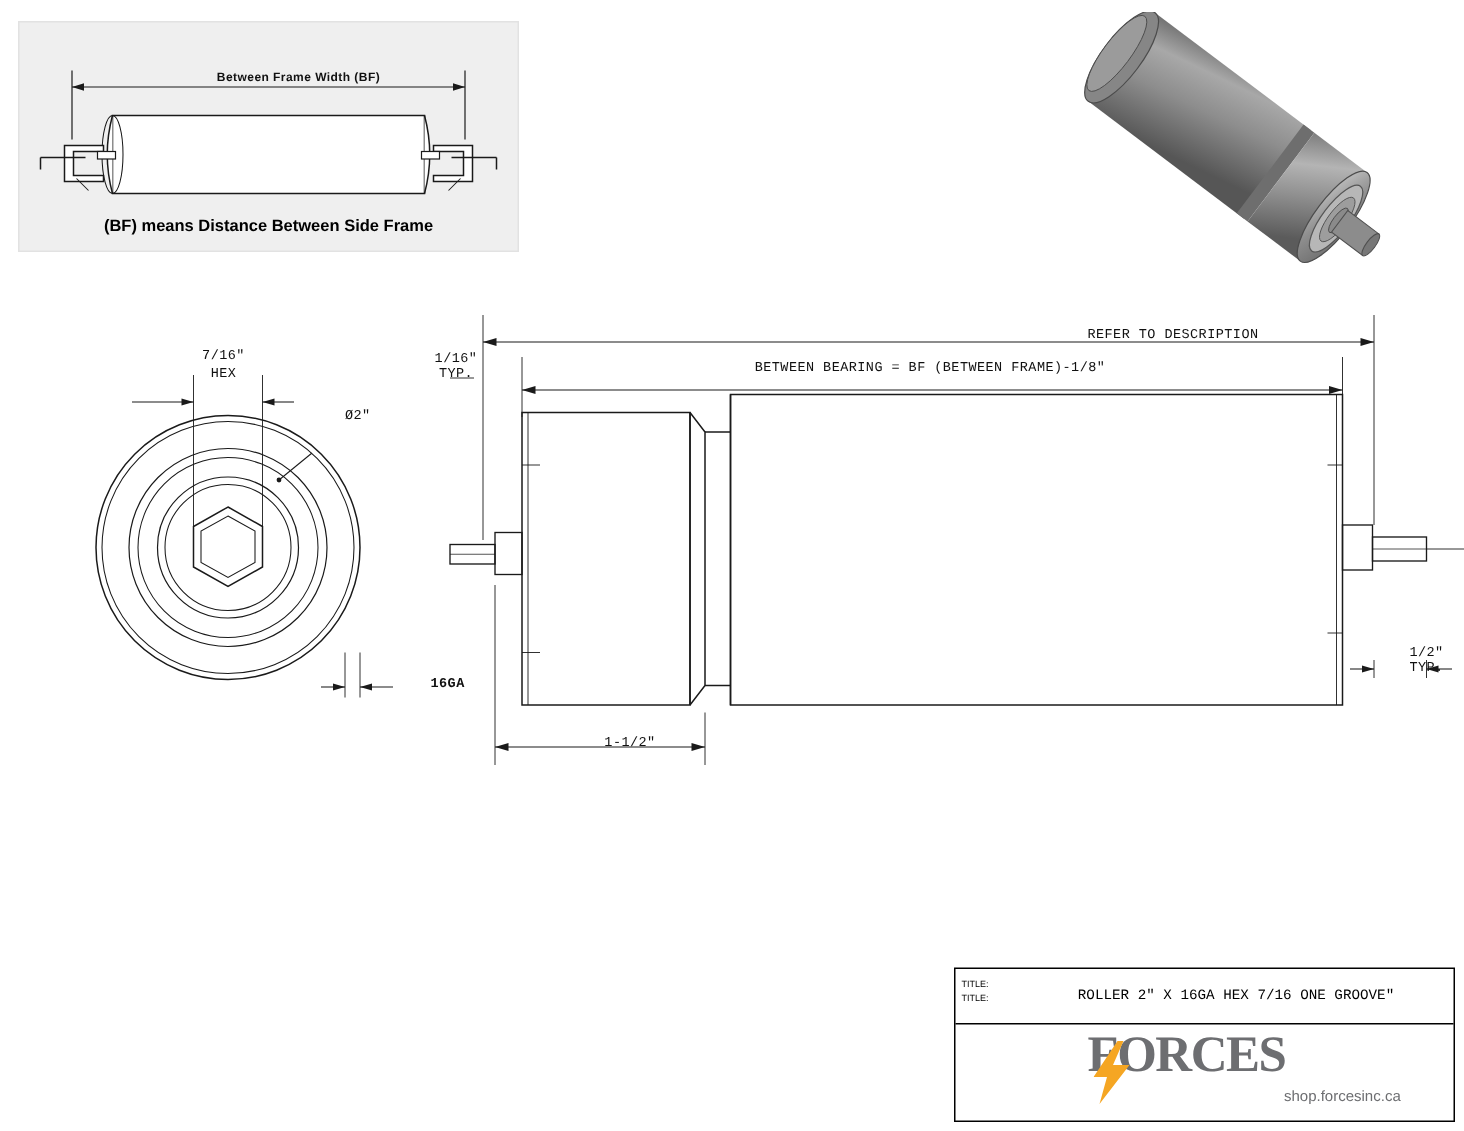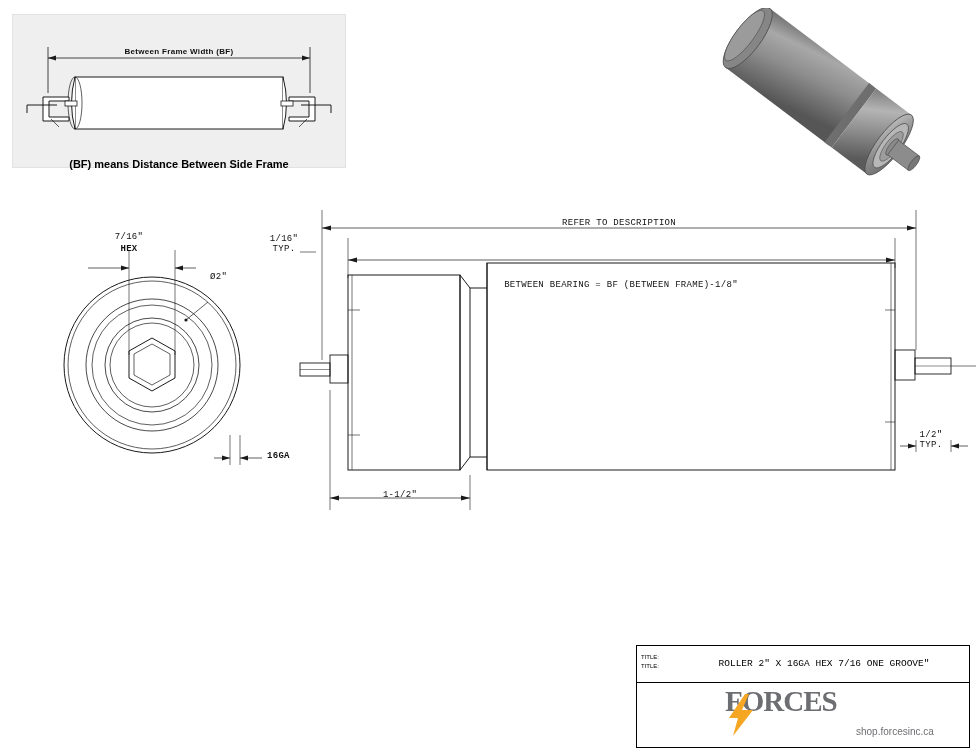--- a/index.html
+++ b/index.html
@@ -18,38 +18,38 @@
     overflow: hidden;
     background: #ffffff;
   }
   .abs { position: absolute; }
   .lbl {
     font-size: 9px;
     letter-spacing: 0.3px;
     white-space: pre;
     line-height: 1.15;
     color: #111;
+    padding-left: 20px;
   }
   .lbl.mono { font-family: "Liberation Mono", monospace; }
   .center { text-align: center; }
 
   
   #bf-panel {
     left: 12px; top: 14px;
     width: 332px; height: 152px;
     background: #efefef;
     border: 1px solid #e2e2e2;
   }
   #bf-caption {
     left: 0; top: 130px;
     width: 332px;
     font-size: 11px;
     font-weight: bold;
     text-align: center;
-    margin-top: 13px;
   }
   #bf-title {
     left: 0; top: 32px;
     width: 332px;
     font-size: 8px;
     font-weight: bold;
     text-align: center;
   }
 
   
@@ -81,21 +81,21 @@
     font-family: "Liberation Mono", monospace;
     text-align: center;
   }
   #brand-wrap {
     position: absolute; left: 0; top: 36px; width: 332px; height: 64px;
   }
   #brand-name {
     position: absolute; left: 88px; top: 3px;
     font-family: "Liberation Serif", serif;
     font-weight: bold;
-    font-size: 29px;
+    font-size: 34px;
     letter-spacing: -1px;
     color: #6d6e71;
   }
   #brand-url {
     position: absolute; left: 176px; top: 44px;
     font-size: 10px;
     color: #6d6e71;
     margin-left: 43px;
   }
   .bolt { position: absolute; left: 92px; top: 12px; }
@@ -268,37 +268,37 @@
           <line x1="470" y1="285" x2="470" y2="320" stroke-width="0.6"></line>
           <line x1="330" y1="308" x2="470" y2="308" stroke-width="0.7"></line>
           <polygon points="330,308 339,305.4 339,310.6" fill="#1a1a1a" stroke="none"></polygon>
           <polygon points="470,308 461,305.4 461,310.6" fill="#1a1a1a" stroke="none"></polygon>
         </g>
       </g>
     </svg>
 
     
     <div class="abs lbl mono center" style="left:83px; top:42px; width:92px;">7/16"</div>
-    <div class="abs lbl mono center" style="left:83px; top:54px; width:92px;font-weight:bold;">HEX</div>
+    <div class="abs lbl mono center" style="left:83px; top:54px; width:92px;">HEX</div>
 
     <div class="abs lbl mono" style="left:210px; top:82px;">Ø2"</div>
 
     <div class="abs lbl mono" style="left:267px; top:261px;font-weight:bold;">16GA</div>
 
     <div class="abs lbl mono center" style="left:255px; top:44px; width:58px;">1/16"
 TYP.</div>
 
     <div class="abs lbl mono center" style="left:905px; top:240px; width:52px;">1/2"
 TYP.</div>
 
     <div class="abs lbl mono center" style="left:355px; top:300px; width:90px;">1-1/2"</div>
 
-    <div class="abs lbl mono center" style="left:419px; top:28px; width:400px;">REFER TO DESCRIPTION</div>
-
-    <div class="abs lbl mono center" style="left:371px; top:50px; width:500px;margin-top:40px;">BETWEEN BEARING = BF (BETWEEN FRAME)-1/8"</div>
+    <div class="abs lbl mono center" style="left:419px; top:28px; width:400px;text-align:right;">REFER TO DESCRIPTION</div>
+
+    <div class="abs lbl mono center" style="left:350px; top:50px; width:500px;">BETWEEN BEARING = BF (BETWEEN FRAME)-1/8"</div>
   </div>
 
   <div class="abs" id="title-block">
     <div id="tb-row1">
       <div id="tb-label">
         <span>TITLE:</span><br>
         <span>TITLE:</span>
       </div>
       <div id="tb-title">ROLLER 2" X 16GA HEX 7/16 ONE GROOVE"</div>
     </div>

